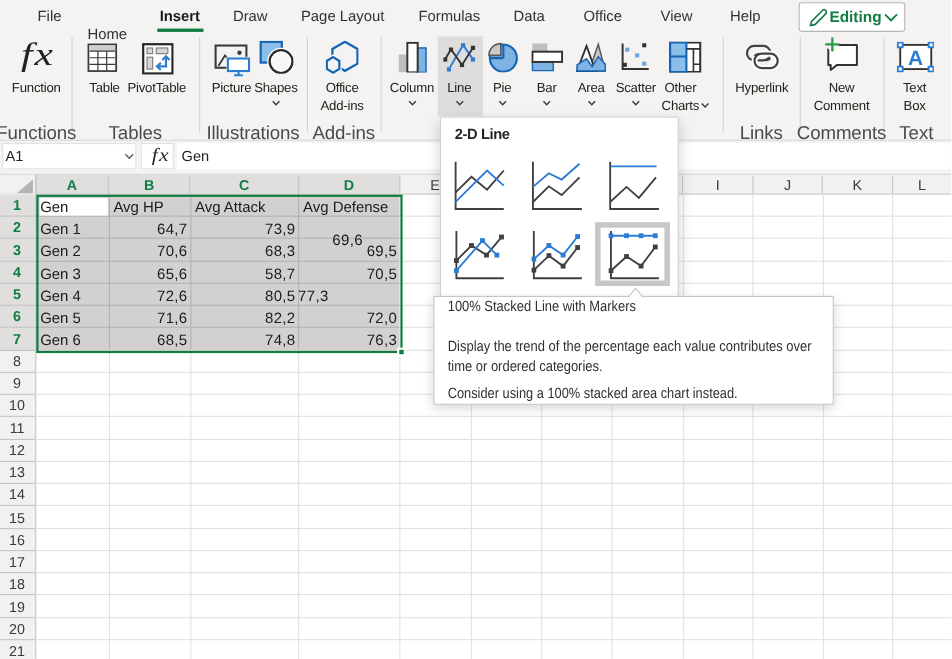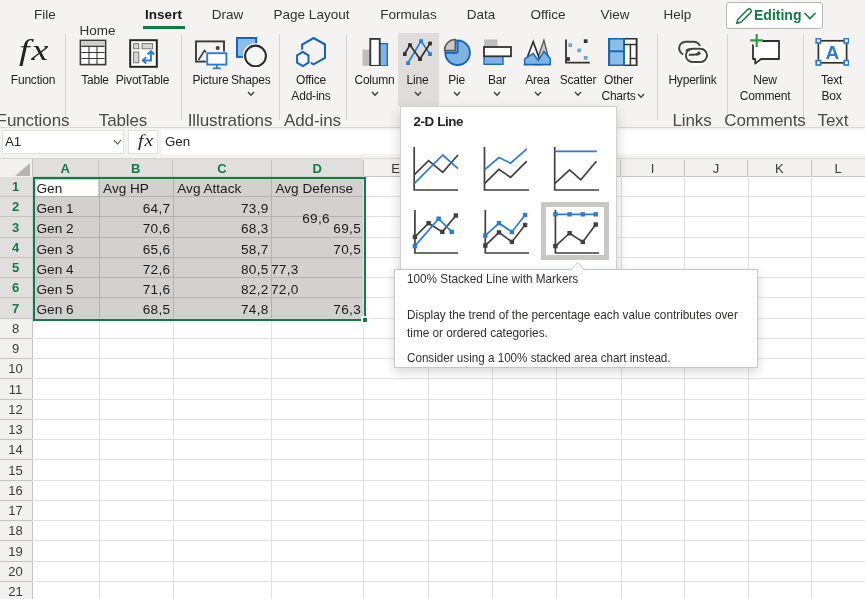--- a/index.html
+++ b/index.html
@@ -333,21 +333,21 @@
 <div class="a cell" style="left:98.6px;top:236.65px;width:71.8px;text-align:right;letter-spacing:0.3px">65,6</div>
 <div class="a cell" style="left:172.8px;top:236.65px;width:95.8px;text-align:right;letter-spacing:0.3px">58,7</div>
 <div class="a cell" style="left:271px;top:236.65px;width:90.0px;text-align:right;letter-spacing:0.3px">70,5</div>
 <div class="a cell" style="left:36.5px;top:256.90px">Gen 4</div>
 <div class="a cell" style="left:98.6px;top:256.90px;width:71.8px;text-align:right;letter-spacing:0.3px">72,6</div>
 <div class="a cell" style="left:172.8px;top:256.90px;width:95.8px;text-align:right;letter-spacing:0.3px">80,5</div>
 <div class="a cell" style="left:271px;top:256.90px;width:90.0px;text-align:left;letter-spacing:0.3px">77,3</div>
 <div class="a cell" style="left:36.5px;top:277.15px">Gen 5</div>
 <div class="a cell" style="left:98.6px;top:277.15px;width:71.8px;text-align:right;letter-spacing:0.3px">71,6</div>
 <div class="a cell" style="left:172.8px;top:277.15px;width:95.8px;text-align:right;letter-spacing:0.3px">82,2</div>
-<div class="a cell" style="left:271px;top:277.15px;width:90.0px;letter-spacing:0.3px">72,0</div>
+<div class="a cell" style="left:271px;top:277.15px;width:90.0px;text-align:right;letter-spacing:0.3px">72,0</div>
 <div class="a cell" style="left:36.5px;top:297.40px">Gen 6</div>
 <div class="a cell" style="left:98.6px;top:297.40px;width:71.8px;text-align:right;letter-spacing:0.3px">68,5</div>
 <div class="a cell" style="left:172.8px;top:297.40px;width:95.8px;text-align:right;letter-spacing:0.3px">74,8</div>
 <div class="a cell" style="left:271px;top:297.40px;width:90.0px;text-align:right;letter-spacing:0.3px">76,3</div>
 <div class="a" style="left:33.4px;top:177.20px;width:333.1px;height:144.1px;border:2.6px solid #107C41;box-sizing:border-box"></div>
 <div class="a" style="left:361.2px;top:316.20px;width:7.8px;height:7.8px;background:#fff"></div>
 <div class="a" style="left:362.8px;top:317.80px;width:4.5px;height:4.5px;background:#107C41"></div>
 <div class="a" style="left:400px;top:106px;width:217.3px;height:166px;background:#fff;border:1px solid #d3d1cf;box-sizing:border-box;box-shadow:0 5px 12px rgba(0,0,0,0.18)"></div>
 <div class="a" style="left:413.5px;top:114px;font-size:13.4px;font-weight:700;letter-spacing:-0.4px;color:#252423">2-D Line</div>
 <div class="a" style="left:541.2px;top:202px;width:67.6px;height:57.7px;border:5.5px solid #c9c7c5;background:#fff;box-sizing:border-box"></div>

